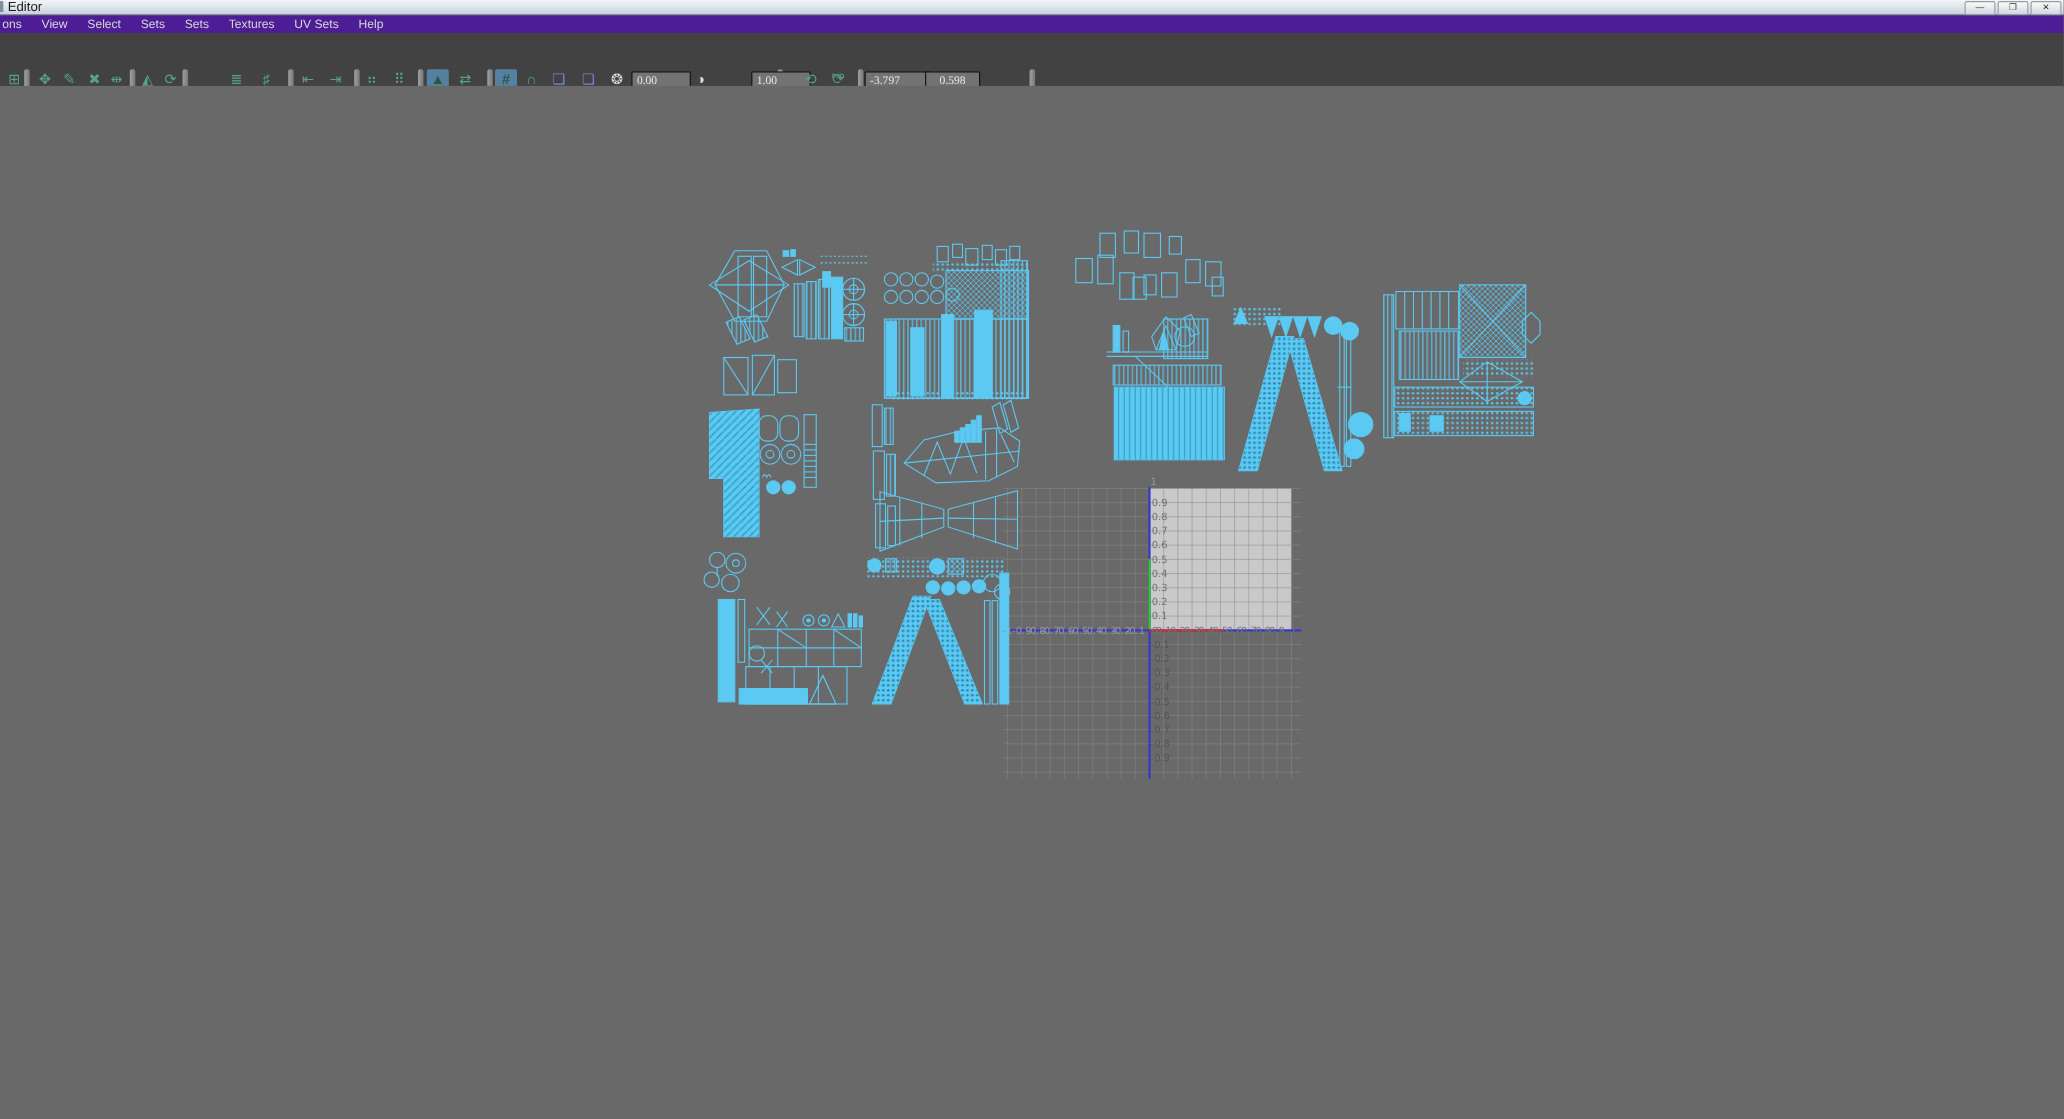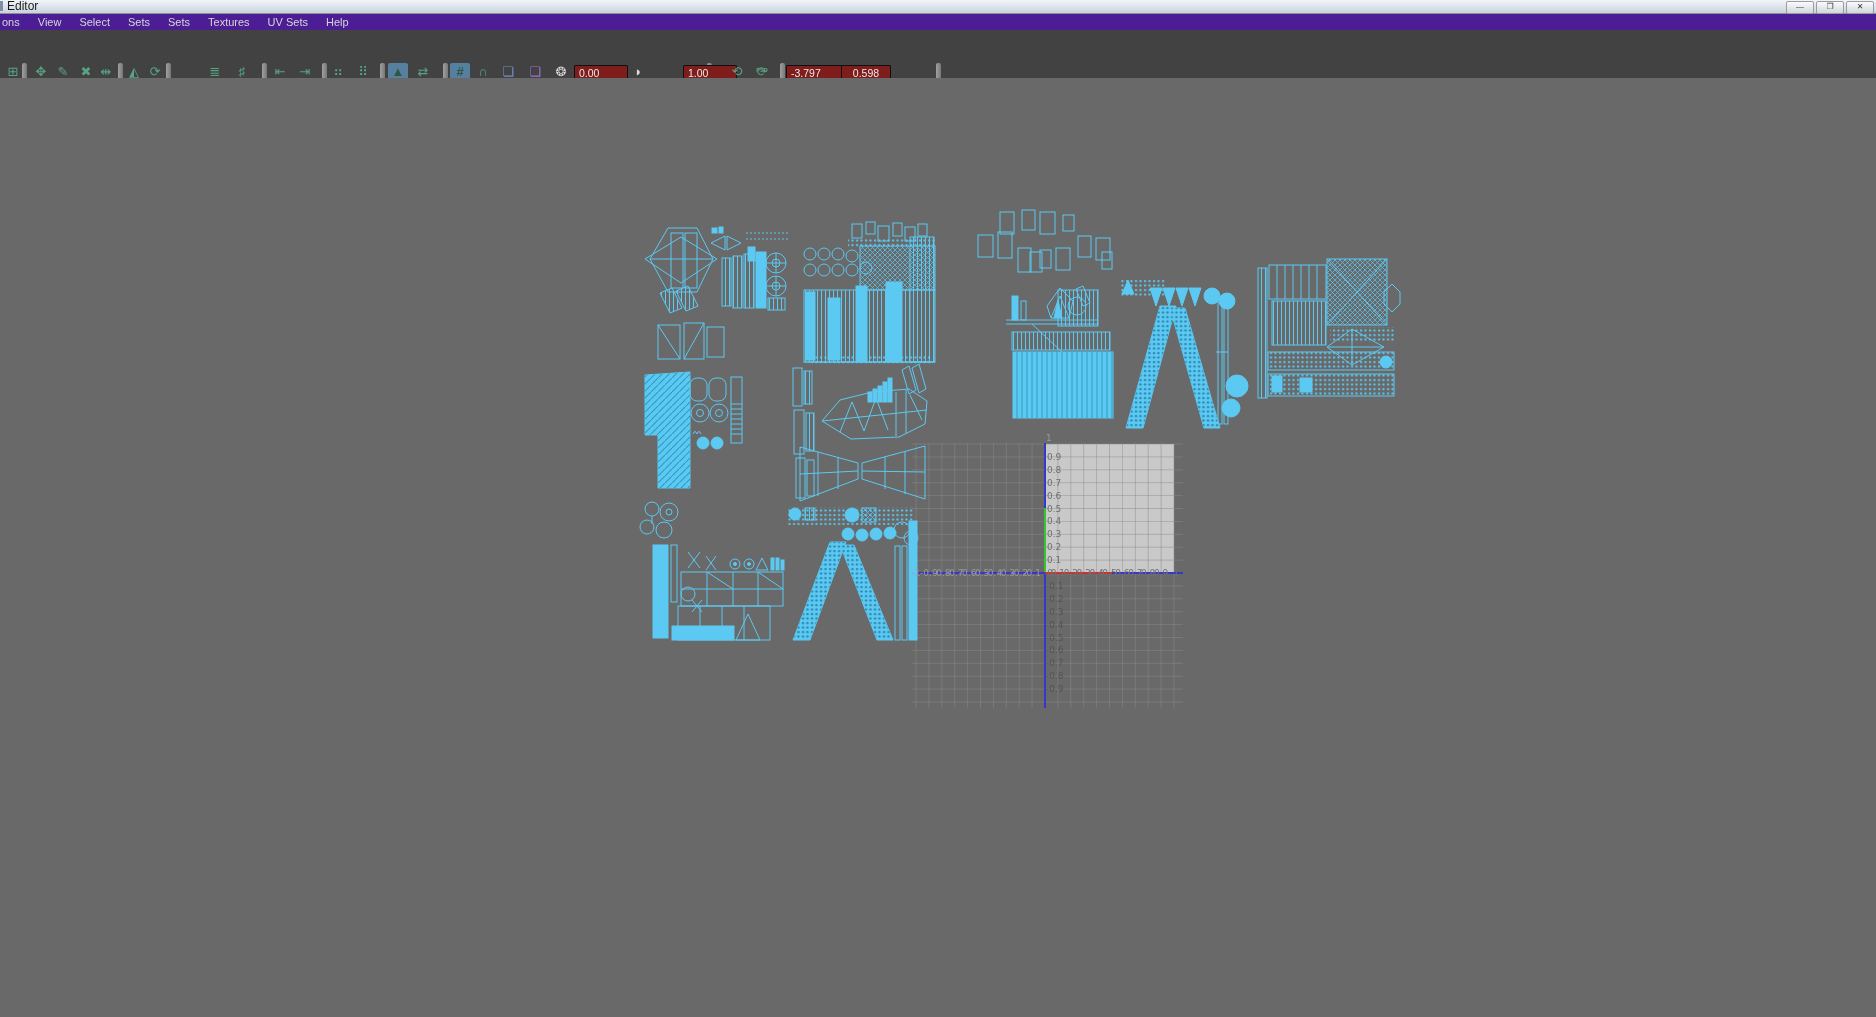--- a/index.html
+++ b/index.html
@@ -17,22 +17,22 @@
   .menubar{position:absolute;left:0;top:14px;width:100%;height:16px;background:#4c1d95;display:flex;align-items:center;}
   .menu-item{font-size:11px;color:#d6d6d6;padding:0 9px;line-height:16px;}
   .menu-item:first-child{padding-left:2px;}
   
   .toolbar{position:absolute;left:0;top:30px;width:100%;height:48px;background:#424242;border-bottom:1px solid #2c2c2c;}
   .tbi{position:absolute;width:20px;height:18px;text-align:center;line-height:18px;font-size:13px;color:#57a383;cursor:default;}
   .tbi.white{color:#dcdcdc;} .tbi.blue{color:#6f8fd0;} .tbi.violet{color:#a06fd0;}
   .tbi.dim{color:#565656;} .tbi.green2{color:#7fc89f;} .tbi.gray{color:#9a9a9a;}
   .tbi.active{background:#55809f;border-radius:2px;color:#2f5544;font-weight:bold;}
   .tbi.rot-45{transform:rotate(-45deg);}
-  .tbf{position:absolute;height:15px;background:#7f1d1d;border:1px solid #101010;border-radius:1px;
-    color:#e8e8e8;font-size:10.5px;line-height:15px;padding:0 4px;box-sizing:content-box;}
+  .tbf{position:absolute;height:15px;background:#737373;border:1px solid #101010;border-radius:1px;
+    color:#e8e8e8;font-size:10.5px;line-height:15px;padding:0 4px;box-sizing:content-box;font-family:Liberation Serif, serif;}
   .tbsep{position:absolute;top:33px;width:5px;height:40px;border-radius:2px;
     background:linear-gradient(90deg,#a0a0a0,#787878);}
   .tb-dd{position:absolute;height:16px;background:#3a3a3a;border:1px solid #2e2e2e;color:#8f8f8f;
     font-size:11px;line-height:16px;padding-left:6px;}
   .tb-dd .arr{position:absolute;right:5px;top:0;color:#6f8f80;font-size:9px;}
   .combo-ic{position:relative;}
   .combo-ic .lbl{position:absolute;left:0;right:0;top:4px;font-size:5.5px;line-height:6px;color:#57a383;font-weight:bold;}
   .combo-ic .gl{opacity:.85;}
   
   .canvas{position:absolute;left:0;top:78px;width:1876px;height:939px;background:#696969;}

